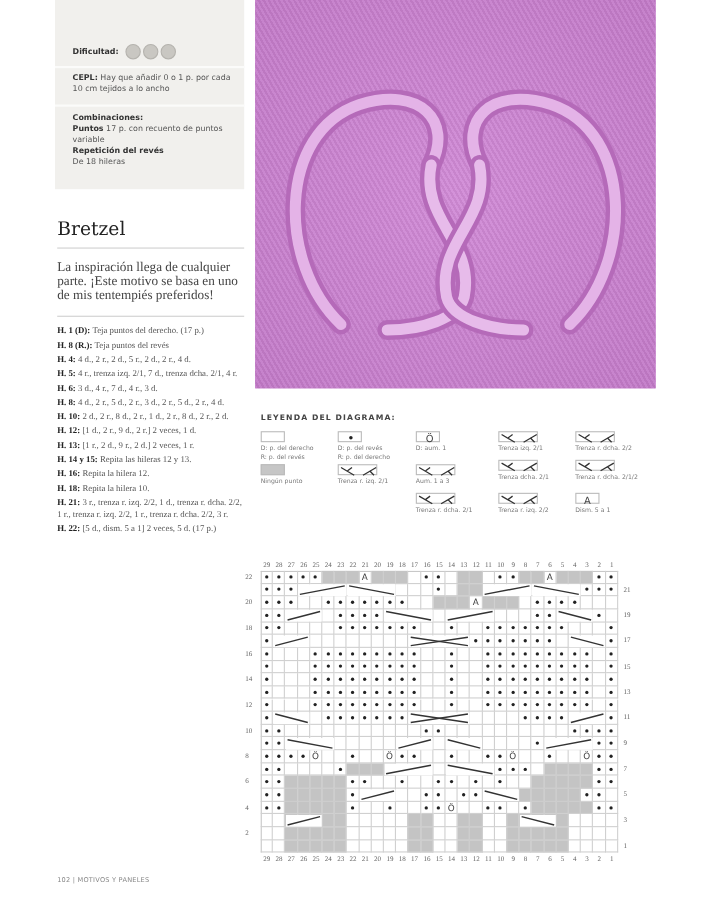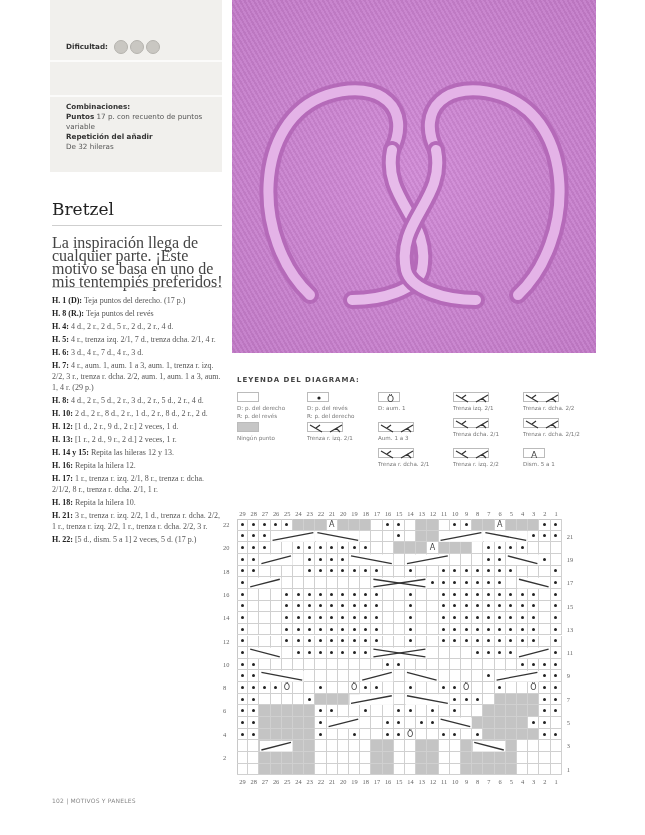--- a/index.html
+++ b/index.html
@@ -8,21 +8,21 @@
 
   .info-box { position: absolute; left: 50px; top: 0; width: 172px; height: 172px; background: #f1f0ed; }
   .info-row { position: absolute; left: 16px; right: 6px; font-family: "DejaVu Sans", sans-serif; font-size: 7.2px; line-height: 10px; color: #555; }
   .info-row b { color: #333; font-weight: bold; }
   .info-sep { position: absolute; left: 0; right: 0; height: 2px; background: #fbfbfa; }
   .dots { display: inline-flex; gap: 2px; vertical-align: middle; margin-left: 4px; }
   .dot { width: 14px; height: 14px; border-radius: 50%; background: #c9c7c2; border: 1px solid #b5b3ae; }
 
   .title { position: absolute; left: 52px; top: 199px; font-family: "DejaVu Serif", serif; font-size: 17px; color: #222; }
   .rule { position: absolute; left: 52px; width: 170px; height: 1px; background: #cfcfcf; }
-  .intro { position: absolute; left: 52px; top: 236px; width: 172px; font-size: 16px; line-height: 13px; color: #444; }
+  .intro { position: absolute; left: 52px; top: 236px; width: 172px; font-size: 12px; line-height: 13px; color: #444; }
 
   .instr { position: absolute; left: 52px; top: 296px; width: 172px; font-size: 8px; line-height: 10.9px; color: #555; }
   .instr p { margin-bottom: 2.1px; }
   .instr b { color: #222; }
 
   .footer { position: absolute; left: 52px; top: 797px; font-family: "DejaVu Sans", sans-serif; font-size: 6px; color: #888; letter-spacing: 0.2px; }
 
   .photo { position: absolute; left: 232px; top: 0; width: 364px; height: 353px; overflow: hidden;
     background:
       radial-gradient(ellipse at 50% 50%, rgba(255,255,255,0.08), rgba(0,0,0,0.05)),
@@ -53,49 +53,51 @@
 <div class="info-box">
   <div class="info-row" style="top:40px;">
     <b>Dificultad:</b>
     <span class="dots">
       <span class="dot"></span>
       <span class="dot"></span>
       <span class="dot"></span>
     </span>
   </div>
   <div class="info-sep" style="top:60px;"></div>
+  <div class="info-row" style="top:66px;">
+    <b>CEPL:</b>
+    <span>Hay que añadir 0 o 1 p. por cada 10 cm tejidos a lo ancho</span>
+  </div>
   <div class="info-sep" style="top:95px;"></div>
   <div class="info-row" style="top:102px;">
     <b>Combinaciones:</b><br>
     <b>Puntos</b>
     <span>17 p. con recuento de puntos variable</span><br>
-    <b>Repetición del añadir</b><br>
-    <span>De 32 hileras</span>
+    <b>Repetición del revés</b><br>
+    <span>De 18 hileras</span>
   </div>
 </div>
 
 <div class="title">Bretzel</div>
 <div class="rule" style="top:225px;"></div>
 <div class="intro">La inspiración llega de cualquier parte. ¡Este motivo se basa en uno de mis tentempiés preferidos!</div>
 <div class="rule" style="top:287px;"></div>
 
 <div class="instr" id="instr">
     <p><b>H. 1 (D): </b><span>Teja puntos del derecho. (17 p.)</span></p>
     <p><b>H. 8 (R.): </b><span>Teja puntos del revés</span></p>
     <p><b>H. 4: </b><span>4 d., 2 r., 2 d., 5 r., 2 d., 2 r., 4 d.</span></p>
     <p><b>H. 5: </b><span>4 r., trenza izq. 2/1, 7 d., trenza dcha. 2/1, 4 r.</span></p>
     <p><b>H. 6: </b><span>3 d., 4 r., 7 d., 4 r., 3 d.</span></p>
-    <p><b>H. 7: </b><span>4 r., aum. 1, aum. 1 a 3, aum. 1, trenza r. izq. 2/2, 3 r., trenza r. dcha. 2/2, aum. 1, aum. 1 a 3, aum. 1, 4 r. (29 p.)</span></p>
     <p><b>H. 8: </b><span>4 d., 2 r., 5 d., 2 r., 3 d., 2 r., 5 d., 2 r., 4 d.</span></p>
     <p><b>H. 10: </b><span>2 d., 2 r., 8 d., 2 r., 1 d., 2 r., 8 d., 2 r., 2 d.</span></p>
     <p><b>H. 12: </b><span>[1 d., 2 r., 9 d., 2 r.] 2 veces, 1 d.</span></p>
     <p><b>H. 13: </b><span>[1 r., 2 d., 9 r., 2 d.] 2 veces, 1 r.</span></p>
     <p><b>H. 14 y 15: </b><span>Repita las hileras 12 y 13.</span></p>
     <p><b>H. 16: </b><span>Repita la hilera 12.</span></p>
-    <p><b>H. 17: </b><span>1 r., trenza r. izq. 2/1, 8 r., trenza r. dcha. 2/1/2, 8 r., trenza r. dcha. 2/1, 1 r.</span></p>
     <p><b>H. 18: </b><span>Repita la hilera 10.</span></p>
     <p><b>H. 21: </b><span>3 r., trenza r. izq. 2/2, 1 d., trenza r. dcha. 2/2, 1 r., trenza r. izq. 2/2, 1 r., trenza r. dcha. 2/2, 3 r.</span></p>
     <p><b>H. 22: </b><span>[5 d., dism. 5 a 1] 2 veces, 5 d. (17 p.)</span></p>
   </div>
 
 <div class="footer">102 | MOTIVOS Y PANELES</div>
 
 <div class="photo">
   <svg width="364" height="353" viewBox="0 0 364 353">
     <g fill="none" stroke-linecap="round">

